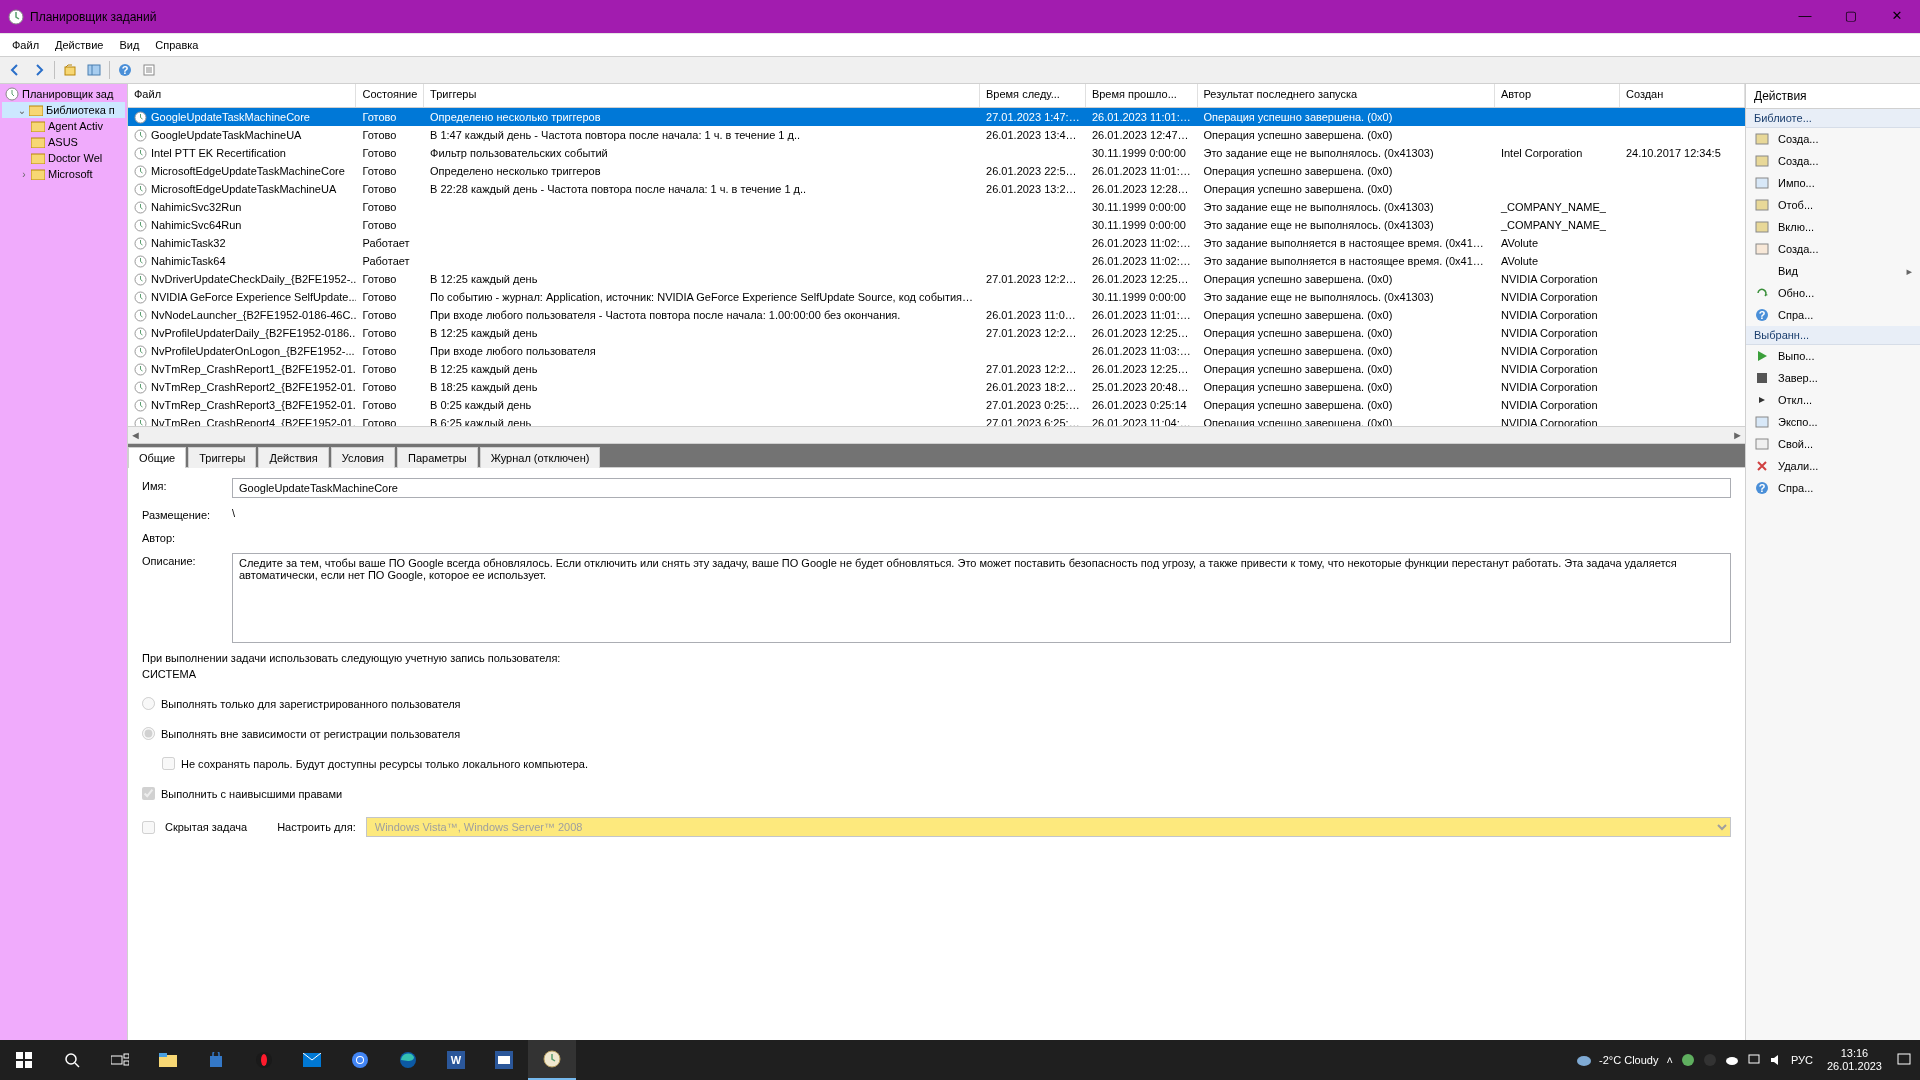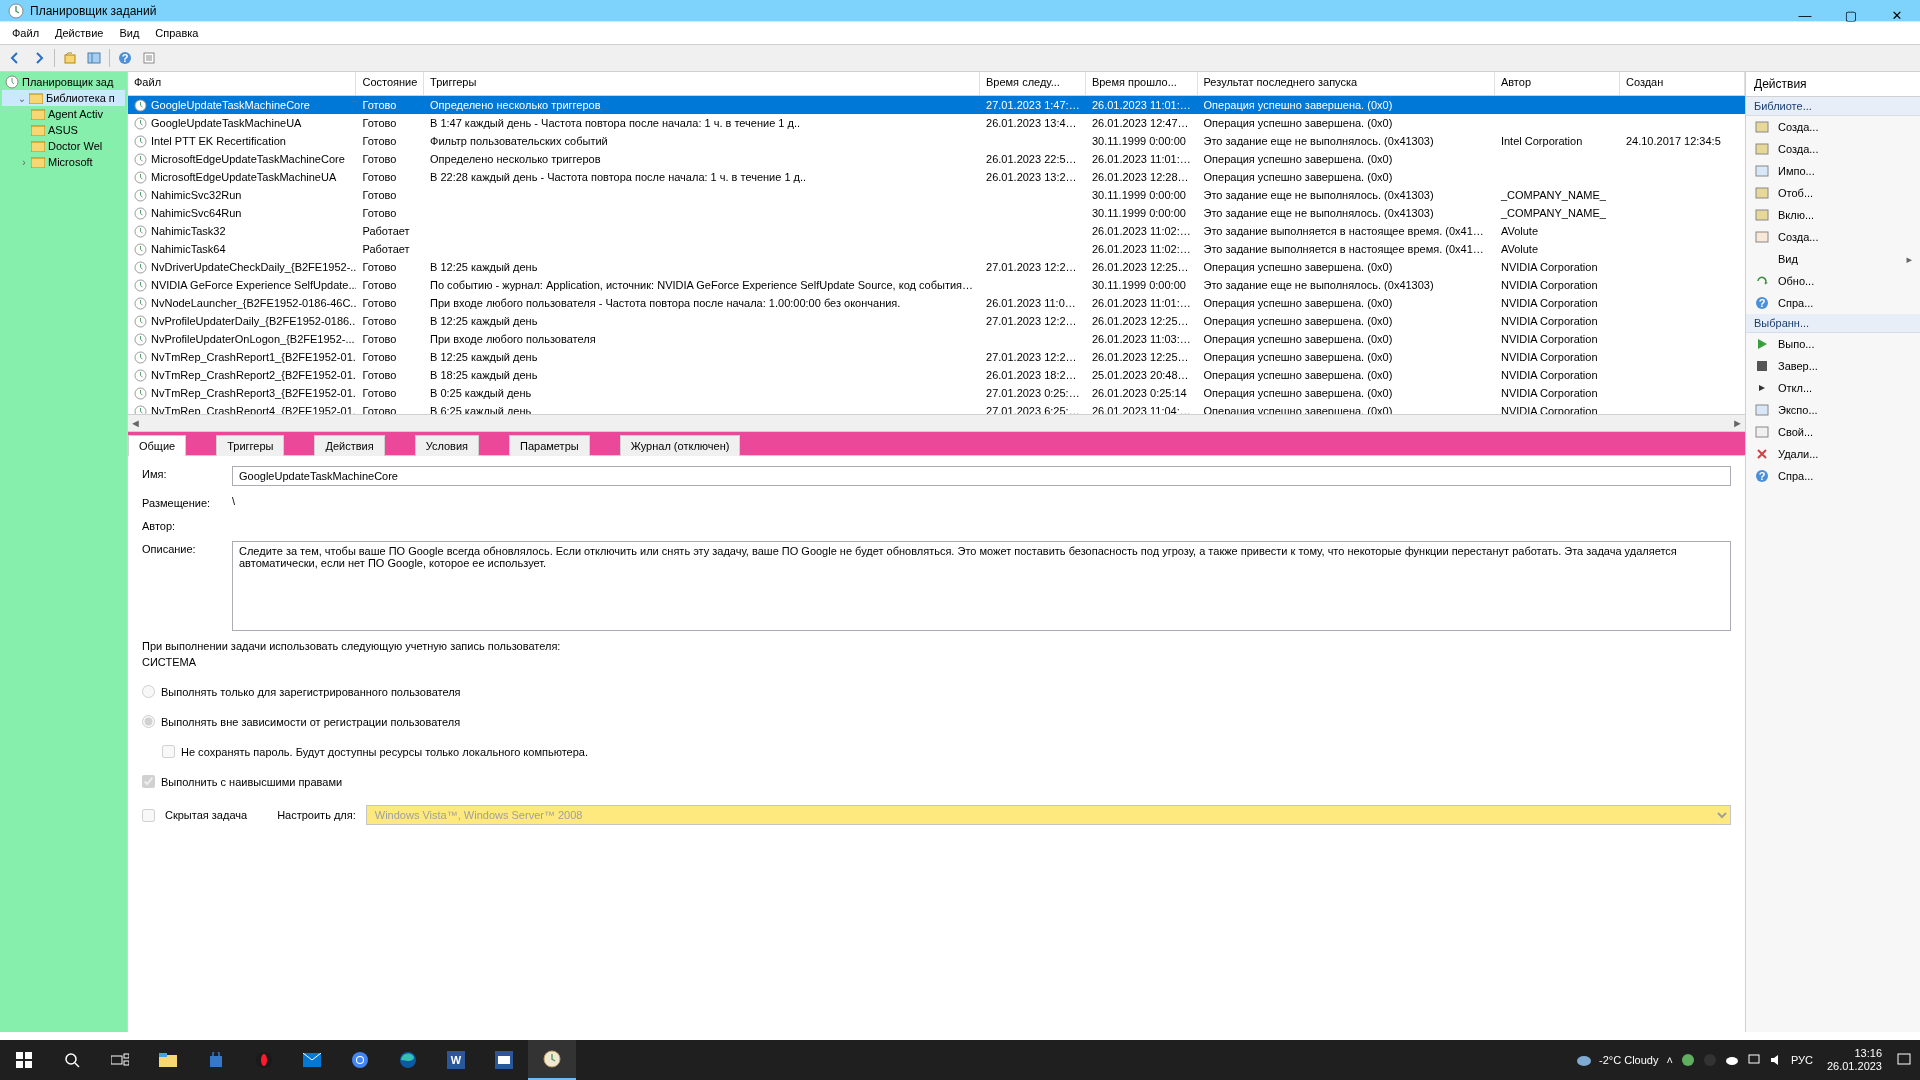--- a/index.html
+++ b/index.html
@@ -1,54 +1,54 @@
 <!DOCTYPE html>
 <html><head>
 <meta charset="utf-8">
 <style>
 * { margin: 0; padding: 0; box-sizing: border-box; font-family: "Segoe UI", Tahoma, sans-serif; font-size: 11px; }
 body { background: #fff; overflow: hidden; width: 1920px; height: 1080px; }
 
-.titlebar { height: 22px; display: flex; align-items: center; padding: 0 8px; background: #7dd3fc; border-bottom: 1px solid #e5e5e5; position: relative; }
+.titlebar { height: 34px; display: flex; align-items: center; padding: 0 8px; background: #a21caf; border-bottom: 1px solid #e5e5e5; position: relative; }
 .titlebar .icon { width: 16px; height: 16px; margin-right: 6px; display:inline-flex; align-items:center; justify-content:center; }
 .titlebar .title { font-size: 12px; }
 .win-controls { position: absolute; right: 0; top: 0; display: flex; }
 .win-controls div { width: 46px; height: 30px; display: flex; align-items: center; justify-content: center; font-size: 13px; }
 
 .menubar { height: 22px; display: flex; align-items: center; padding: 0 4px; background: #fff; }
 .menubar span { padding: 3px 8px; }
 
 .toolbar { height: 28px; display: flex; align-items: center; padding: 0 4px; background: #f0f0f0; border-top: 1px solid #d0d0d0; border-bottom: 1px solid #d0d0d0; gap: 2px; }
 .toolbar .tbtn { width: 22px; height: 22px; display: flex; align-items: center; justify-content: center; border: 1px solid transparent; }
 .toolbar .sep { width: 1px; height: 18px; background: #c0c0c0; margin: 0 2px; }
 
 .main { display: flex; height: calc(100% - 30px - 22px - 28px - 40px); }
 
-.tree { width: 128px; border-right: 1px solid #d0d0d0; padding: 2px; overflow: hidden; background: #86efac; }
+.tree { width: 128px; border-right: 1px solid #d0d0d0; padding: 2px; overflow: hidden; background: #f0abfc; }
 .tree-item { display: flex; align-items: center; height: 16px; padding-left: 2px; white-space: nowrap; }
 .tree-item .exp { width: 12px; text-align: center; color: #666; font-size: 10px; }
 .tree-item .ticon { width: 16px; height: 14px; display:inline-flex; align-items:center; justify-content:center; margin-right: 2px; }
 .tree-item.sel { background: #cce8ff; }
 .tree-item.l1 { padding-left: 14px; }
 .tree-item.l2 { padding-left: 28px; }
 
 .center { flex: 1; display: flex; flex-direction: column; min-width: 0; }
 
 .grid-wrap { height: 360px; border-bottom: 1px solid #d0d0d0; display: flex; flex-direction: column; }
 .grid-header { display: flex; background: #fff; border-bottom: 1px solid #d0d0d0; height: 24px; }
 .grid-header .col { padding: 4px 6px; border-right: 1px solid #e0e0e0; overflow: hidden; white-space: nowrap; }
 .grid-body { flex: 1; overflow: hidden; position: relative; }
 .grid-row { display: flex; height: 18px; align-items: center; }
 .grid-row.selected { background: #0078d7; color: #fff; }
 .grid-row .cell { padding: 0 6px; overflow: hidden; white-space: nowrap; text-overflow: ellipsis; }
 .grid-row .namecell { display: flex; align-items: center; gap: 4px; }
 .c0 { width: 238px; } .c1 { width: 70px; } .c2 { width: 580px; } .c3 { width: 110px; } .c4 { width: 116px; } .c5 { width: 310px; } .c6 { width: 130px; } .c7 { width: 130px; }
 .hscroll { height: 17px; background: #f0f0f0; border-top: 1px solid #d0d0d0; display:flex; align-items:center; justify-content:space-between; padding:0 2px; color:#666; }
 
-.tabs { display: flex; border-bottom: 1px solid #d0d0d0; background: #ec4899; padding-top: 2px; gap: 28px; }
+.tabs { display: flex; border-bottom: 1px solid #d0d0d0; background: #737373; padding-top: 2px; }
 .tab { padding: 4px 10px; border: 1px solid #d0d0d0; border-bottom: none; margin-right: 2px; background: #f0f0f0; position: relative; top: 1px; }
 .tab.active { background: #fff; }
 
 .details { flex: 1; padding: 10px 14px; overflow-y: auto; }
 .form-row { display: flex; align-items: flex-start; margin-bottom: 9px; }
 .form-row .label { width: 90px; padding-top: 2px; }
 .form-row input[type=text] { flex: 1; border: 1px solid #abadb3; padding: 3px 6px; }
 .form-row textarea { flex: 1; border: 1px solid #abadb3; padding: 3px 6px; height: 90px; resize: none; }
 
 .fieldset-label { color: #333; margin: 6px 0 8px 0; }
@@ -60,21 +60,21 @@
 .actions-hdr { background: #fff; padding: 5px 8px; font-weight: 400; border-bottom: 1px solid #d0d0d0; font-size: 12px; }
 .actions-group { background: #e8eef7; padding: 3px 8px; font-size: 11px; color: #1a3e6e; border-bottom: 1px solid #d6dde8; white-space:nowrap; overflow:hidden; }
 .action-item { display: flex; align-items: center; gap: 8px; padding: 3px 8px; white-space: nowrap; overflow: hidden; text-align: center; }
 .action-item .aicon { width: 16px; height: 16px; display:inline-flex; align-items:center; justify-content:center; flex-shrink:0; }
 
 .taskbar { position: fixed; bottom: 0; left: 0; right: 0; height: 40px; background: #1f1f1f; display: flex; align-items: center; color: #fff; }
 .taskbar .tb-btn { width: 48px; height: 40px; display: flex; align-items: center; justify-content: center; }
 .taskbar .tb-btn.active { border-bottom: 2px solid #76b9ed; background:#333; }
 .taskbar .spacer { flex: 1; }
 .tray { display: flex; align-items: center; gap: 8px; padding: 0 8px; font-size: 11px; }
-.tray .clock { text-align: right; line-height: 1.2; padding: 0 6px; }
+.tray .clock { text-align: center; line-height: 1.2; padding: 0 6px; }
 
 svg { display: block; }
 </style>
 </head>
 <body>
 
 <div class="titlebar">
   <span class="icon">
     <svg width="16" height="16" viewBox="0 0 16 16">
         <circle cx="8" cy="8" r="7" fill="#fff" stroke="#888"></circle>

